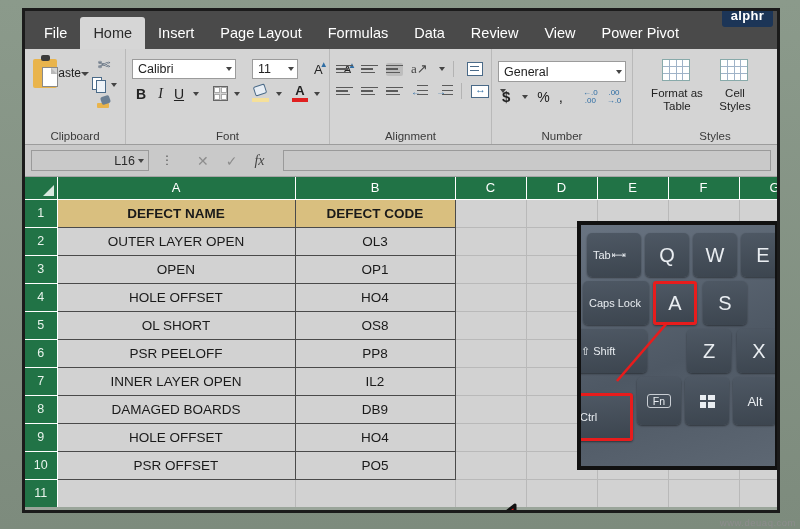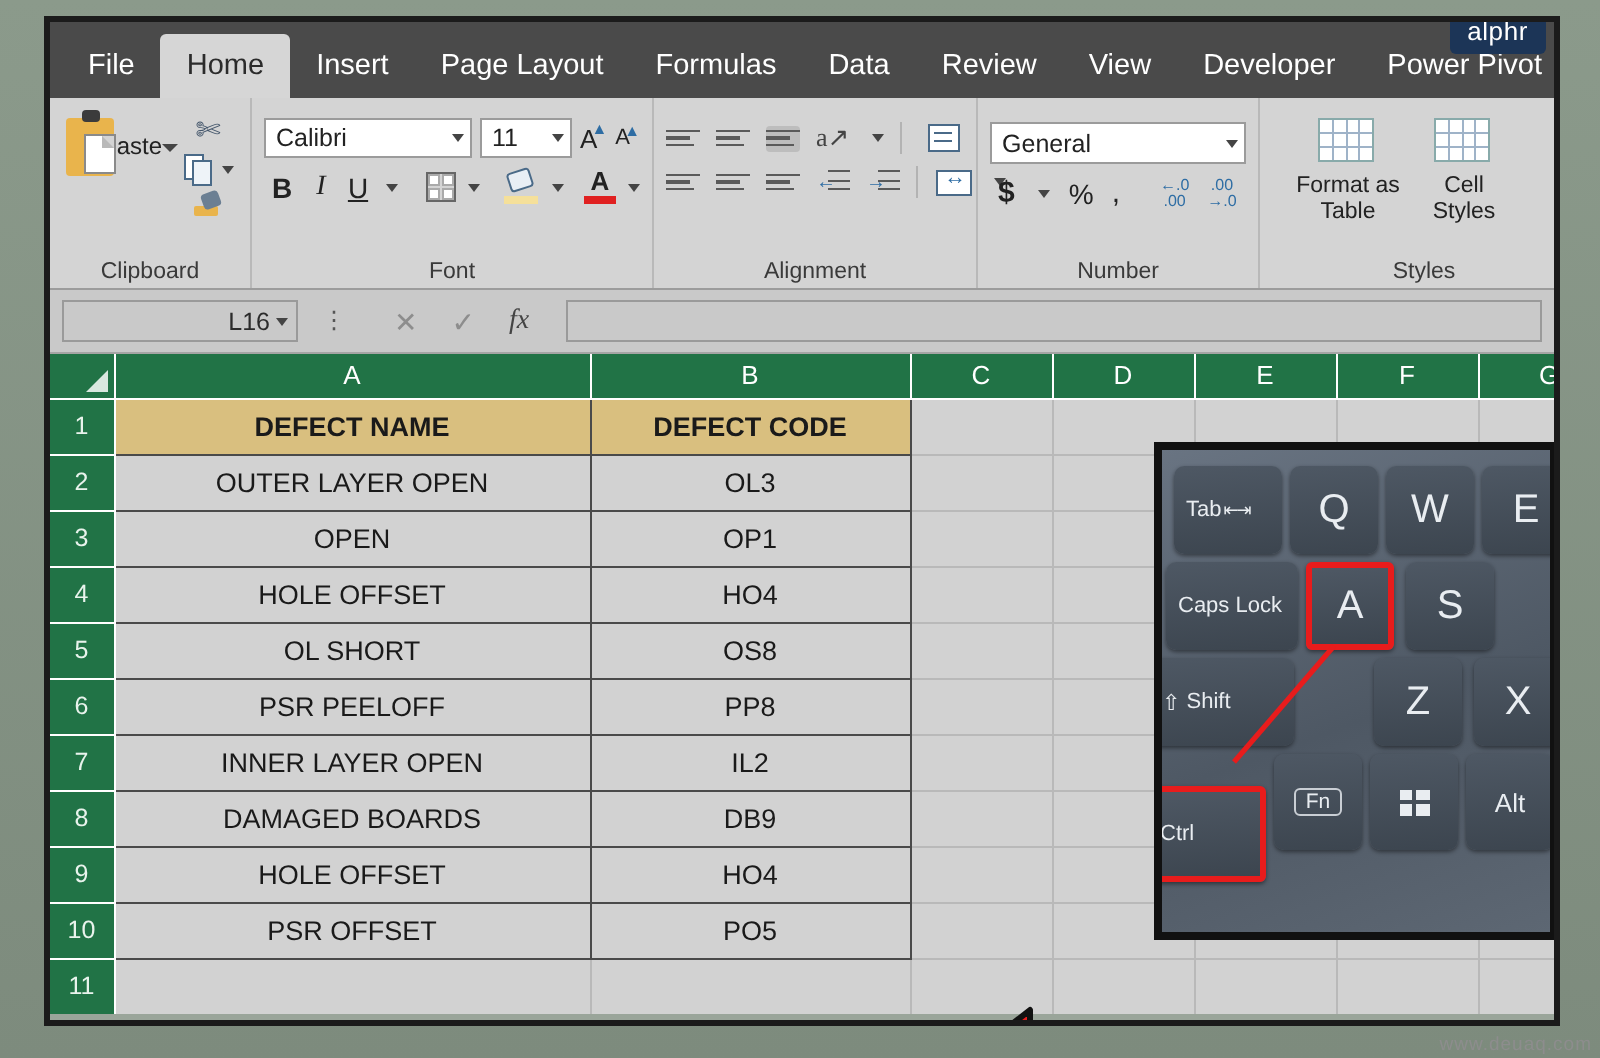--- a/index.html
+++ b/index.html
@@ -47,21 +47,21 @@
   .tab.active {
     background: #d6d6d6;
     color: #2b2b2b;
     border-radius: 3px 3px 0 0;
     padding-top: 9px;
     padding-bottom: 9px;
   }
   .alphr-badge {
     position: absolute; right: 4px; top: -6px;
     background: #1c3557; color: #ffffff;
-    font-size: 13px; font-weight: normal;
+    font-size: 13px; font-weight: bold;
     padding: 3px 9px 4px 9px;
     border-radius: 3px;
     letter-spacing: 0.3px;
     text-align: center;
   }
 
   
   .ribbon {
     position: relative;
     height: 96px;
@@ -102,21 +102,21 @@
   .brush-h { position:absolute; left:1px; top:7px; width:12px;height:5px;background:#e9b44c;border-radius:1px;}
   .brush-b { position:absolute; left:5px; top:0px; width:9px;height:8px;background:#6b7f93; transform:rotate(-20deg); border-radius:2px;}
   .mini-caret { width:0;height:0;border-left:3.5px solid transparent;border-right:3.5px solid transparent;border-top:4px solid #444; display:inline-block; margin-left:3px; }
 
   
   .fld {
     background:#fff; border:1px solid #9b9b9b; height:20px;
     display:flex; align-items:center; justify-content:space-between;
     font-size:12.5px; color:#222; padding:0 3px 0 5px;
   }
-  .row-a { display:flex; gap:4px; align-items:center; margin-bottom:6px; }
+  .row-a { display:flex; gap:16px; align-items:center; margin-bottom:6px; }
   .row-b { display:flex; gap:3px; align-items:center; }
   .bgr { font-size:14px; color:#222; width:18px; text-align:center; font-weight:bold; }
   .igr { font-size:14px; color:#222; width:15px; text-align:center; font-style:italic; font-family:"Liberation Serif", serif; }
   .ugr { font-size:14px; color:#222; width:16px; text-align:center; text-decoration:underline; }
   .growA { font-size:13px; color:#222; position:relative; padding-right:5px; }
   .growA sup { font-size:8px; color:#2e6da4; position:absolute; top:-2px; right:0; }
   .borders-ico { width:15px;height:15px; display:grid; grid-template-columns:1fr 1fr; grid-template-rows:1fr 1fr; gap:1px; border:1px solid #666; }
   .borders-ico span { background:#fff; border:0.5px solid #aaa; }
   .fill-ico { width:18px; position:relative; height:17px; }
   .fill-bucket { position:absolute; left:2px; top:0; width:12px;height:10px; background:#e8eef5; border:1.3px solid #4a6a88; transform: rotate(-18deg); border-radius:2px;}
@@ -243,21 +243,20 @@
 
     <div class="tabbar">
       <div class="tab">File</div>
       <div class="tab active">Home</div>
       <div class="tab">Insert</div>
       <div class="tab">Page Layout</div>
       <div class="tab">Formulas</div>
       <div class="tab">Data</div>
       <div class="tab">Review</div>
       <div class="tab">View</div>
-      <div class="tab">Developer</div>
       <div class="tab">Power Pivot</div>
 
       <div class="alphr-badge">alphr</div>
     </div>
 
     <div class="ribbon">
 
       <div class="grp" style="width:106px">
         <div class="grp-body">
           <div class="paste-btn">

